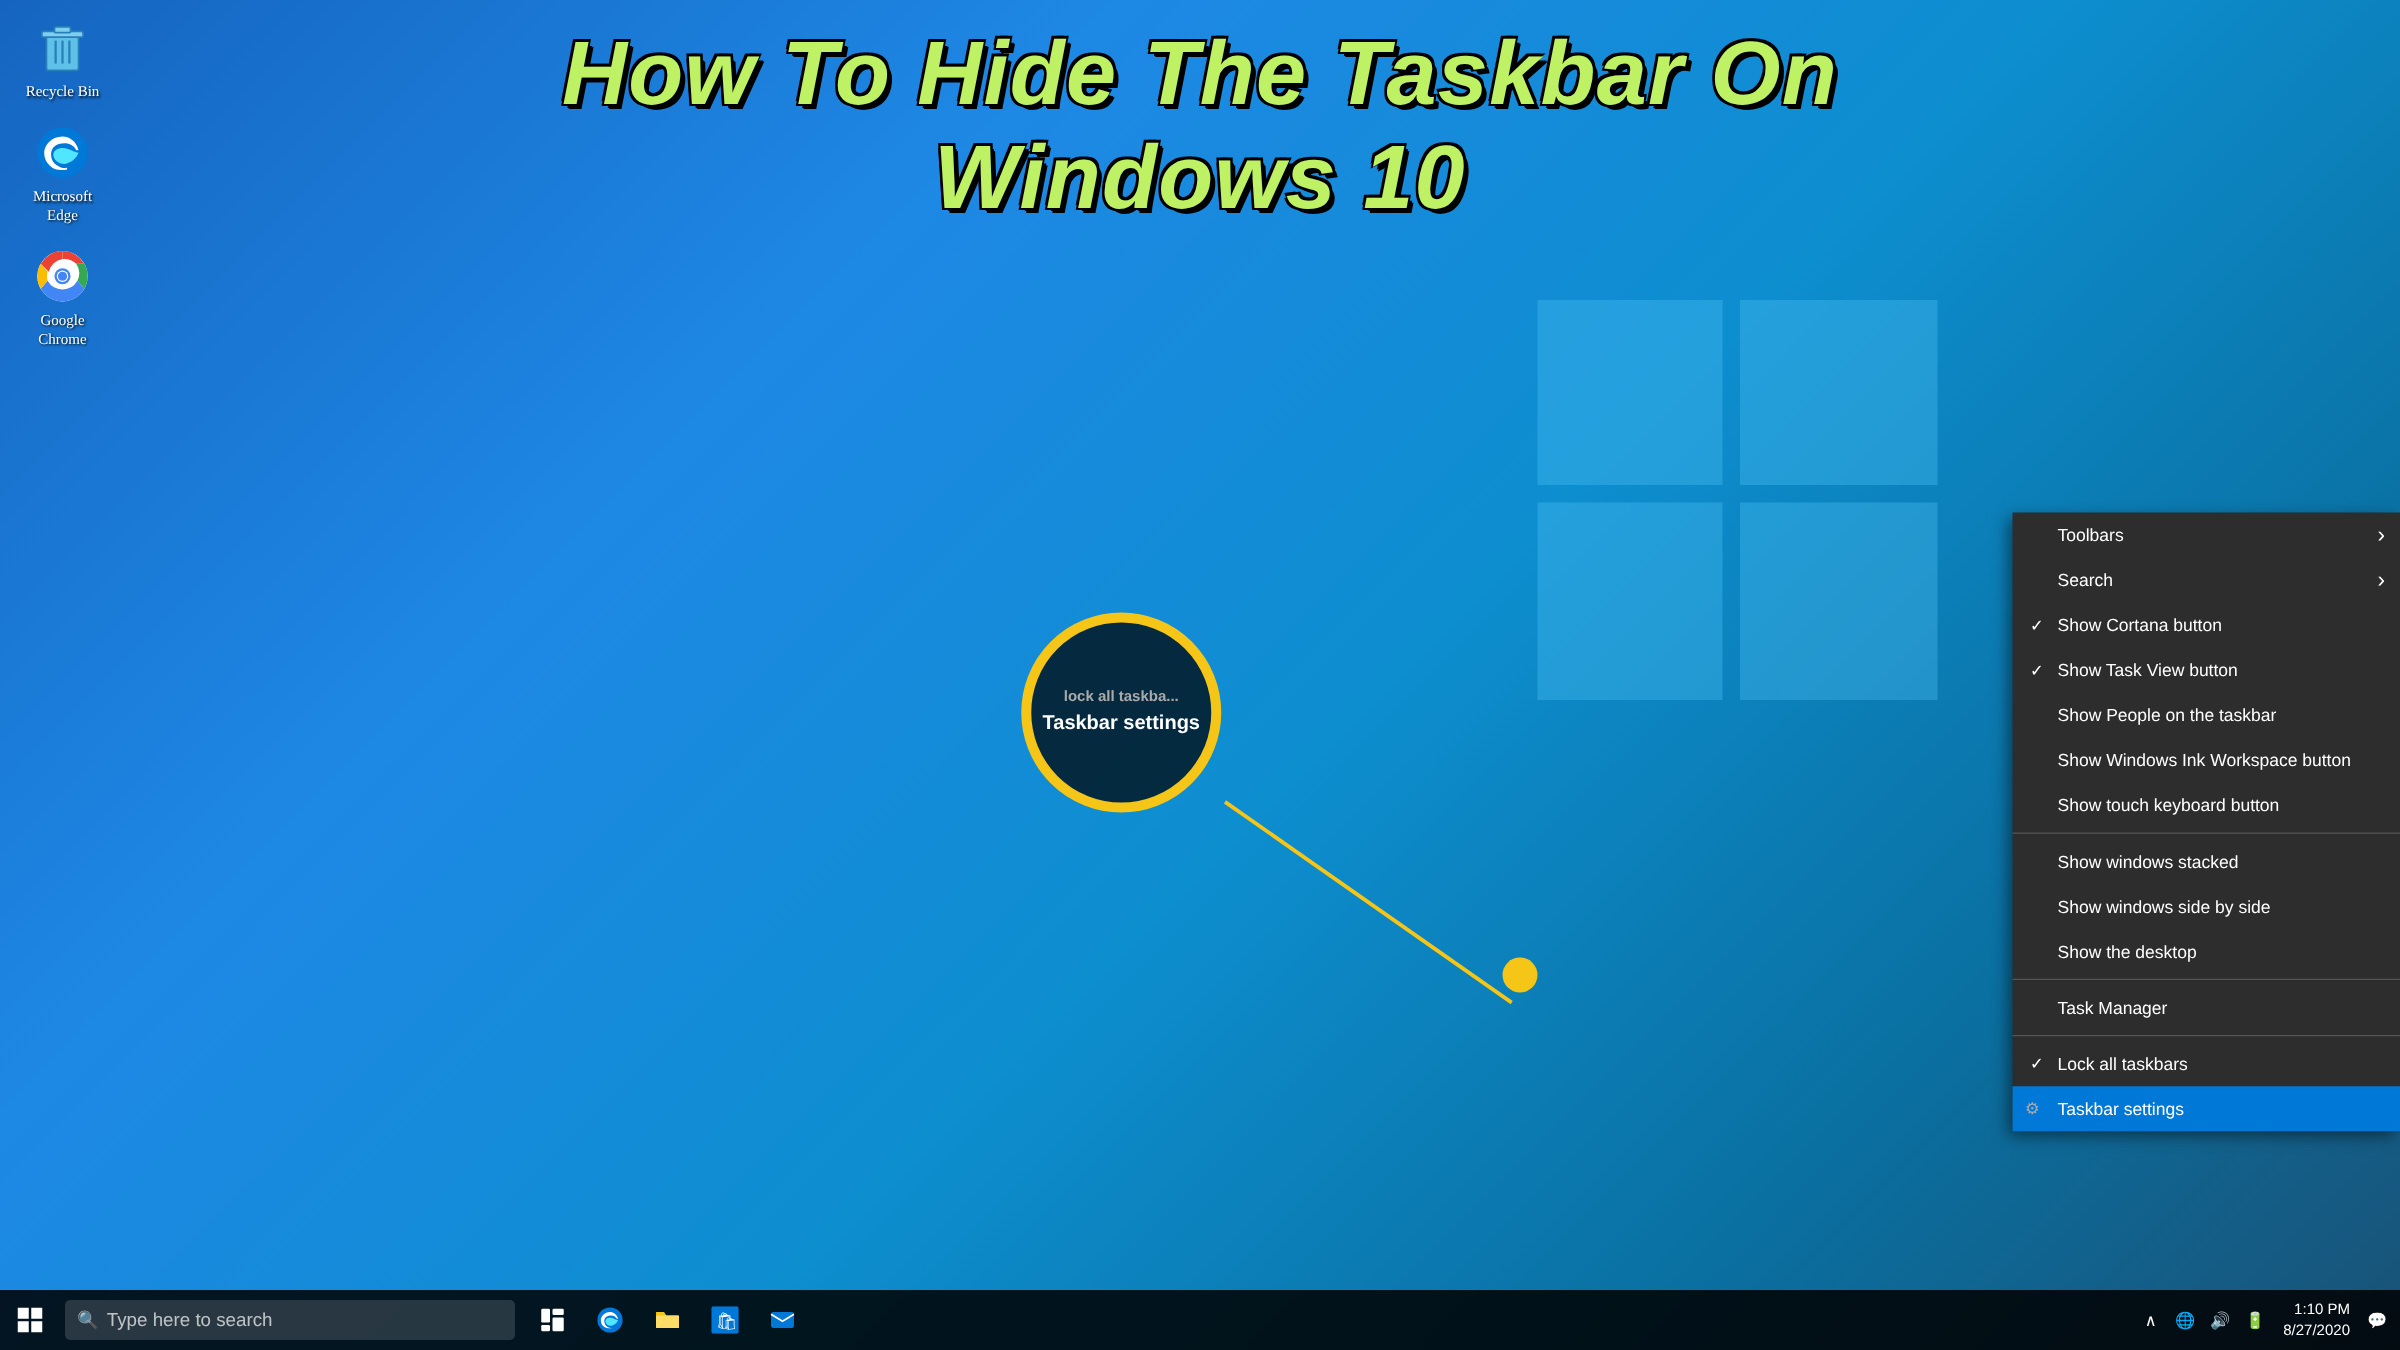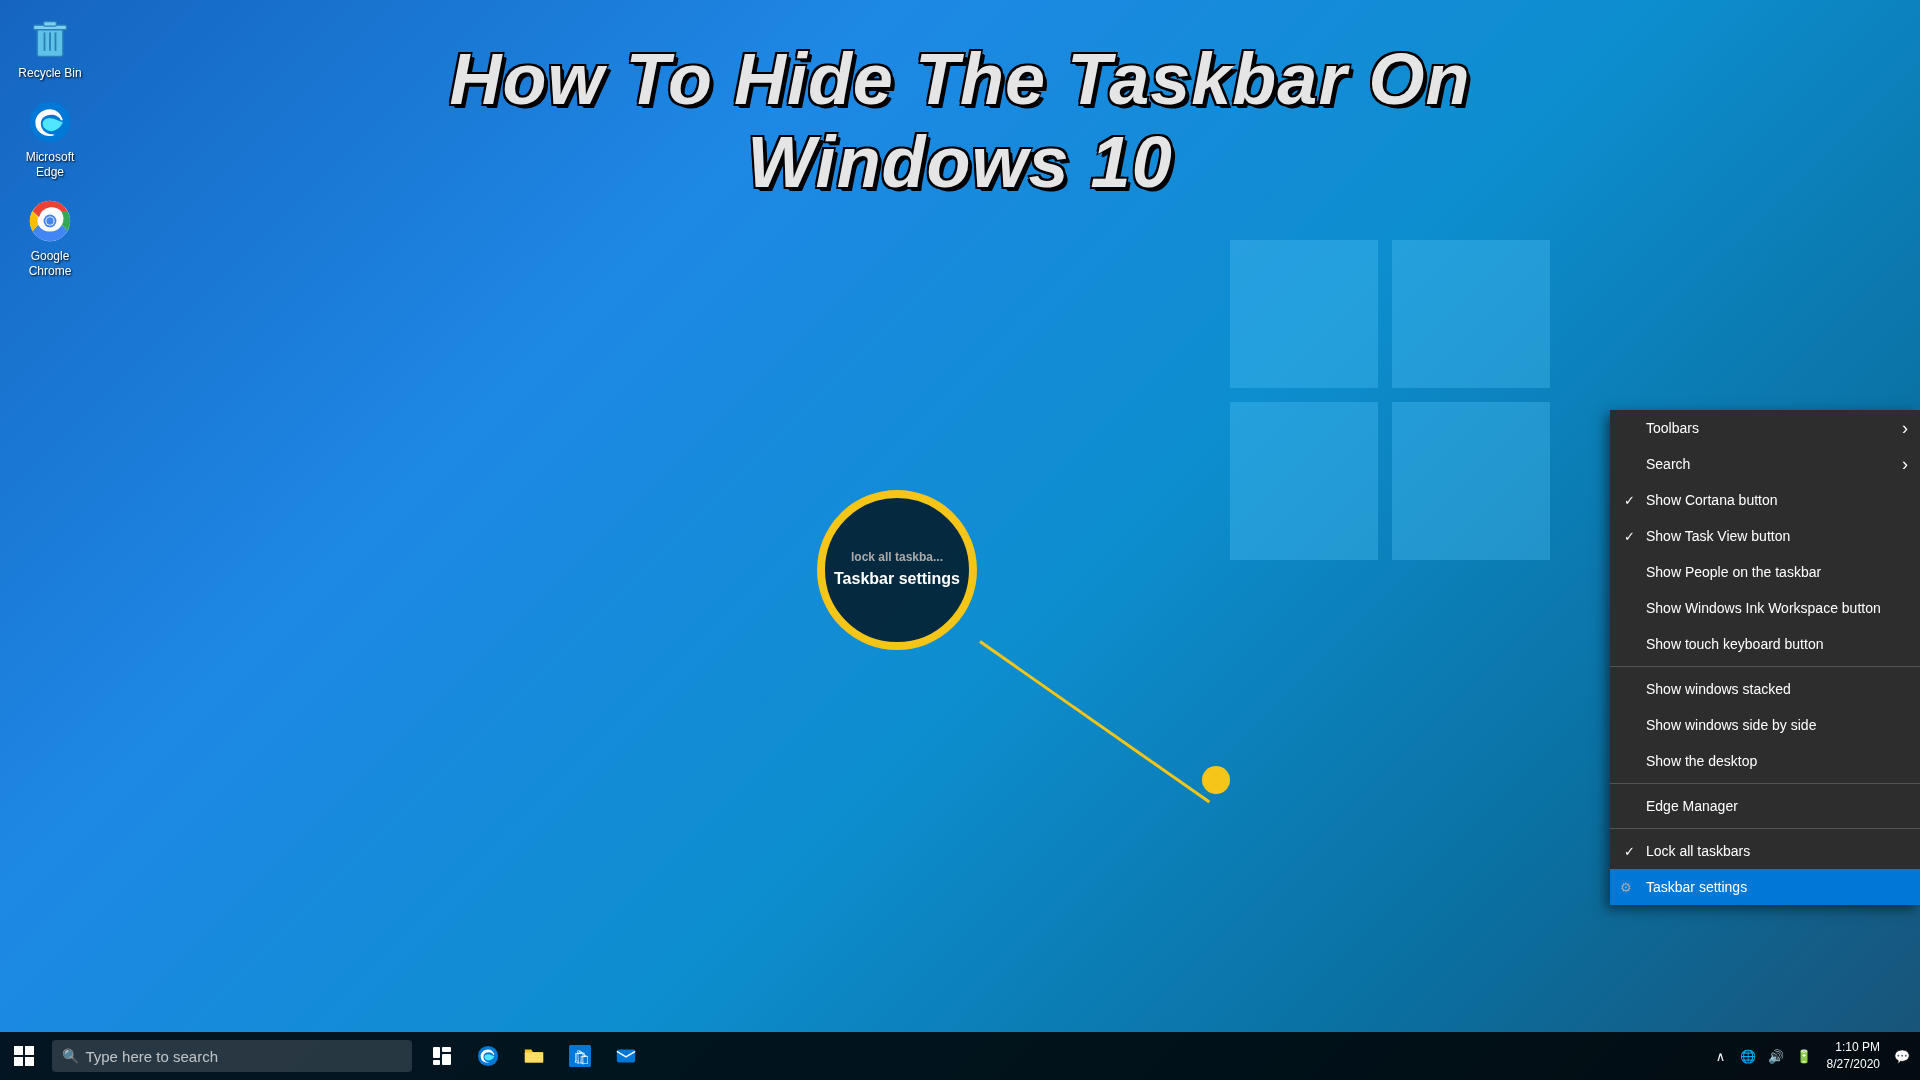--- a/index.html
+++ b/index.html
@@ -39,45 +39,45 @@
 
     
     .title-text {
       position: absolute;
       top: 18px;
       left: 0;
       right: 0;
       text-align: center;
       font-size: 72px;
       font-weight: 900;
-      color: #e5e5e5;
+      color: #bef264;
       text-shadow: 4px 4px 0 black, -2px -2px 0 black, 2px -2px 0 black, -2px 2px 0 black, 3px 3px 0 black;
       line-height: 1.15;
       font-style: italic;
       font-family: Arial Black, sans-serif;
       letter-spacing: 1px;
-      margin-top: 20px;
     }
 
     
     .desktop-icons {
       position: absolute;
       top: 10px;
       left: 10px;
       display: flex;
       flex-direction: column;
       gap: 10px;
     }
     .desktop-icon {
       display: flex;
       flex-direction: column;
       align-items: center;
       width: 80px;
       cursor: pointer;
       padding: 4px;
+      font-family: Liberation Serif, serif;
     }
     .desktop-icon .icon-img {
       width: 48px;
       height: 48px;
       margin-bottom: 4px;
       display: flex;
       align-items: center;
       justify-content: center;
     }
     .desktop-icon .icon-label {
@@ -368,21 +368,21 @@
     <div class="menu-item has-check"><span class="check-mark">✓</span><span>Show Cortana button</span></div>
     <div class="menu-item has-check"><span class="check-mark">✓</span><span>Show Task View button</span></div>
     <div class="menu-item"><span>Show People on the taskbar</span></div>
     <div class="menu-item"><span>Show Windows Ink Workspace button</span></div>
     <div class="menu-item"><span>Show touch keyboard button</span></div>
     <div class="menu-divider"></div>
     <div class="menu-item"><span>Show windows stacked</span></div>
     <div class="menu-item"><span>Show windows side by side</span></div>
     <div class="menu-item"><span>Show the desktop</span></div>
     <div class="menu-divider"></div>
-    <div class="menu-item"><span>Edge Manager</span></div>
+    <div class="menu-item"><span>Task Manager</span></div>
     <div class="menu-divider"></div>
     <div class="menu-item has-check"><span class="check-mark">✓</span><span>Lock all taskbars</span></div>
     <div class="menu-item highlighted"><span class="gear-icon-inline">⚙</span><span>Taskbar settings</span></div>
   </div>
 
 <div class="spotlight">
   <div class="spotlight-text">
     <div style="font-size:12px; color:#aaa; margin-bottom:4px;">lock all taskba...</div>
     <div style="font-size:16px; font-weight:bold; color:white;">Taskbar settings</div>
   </div>

